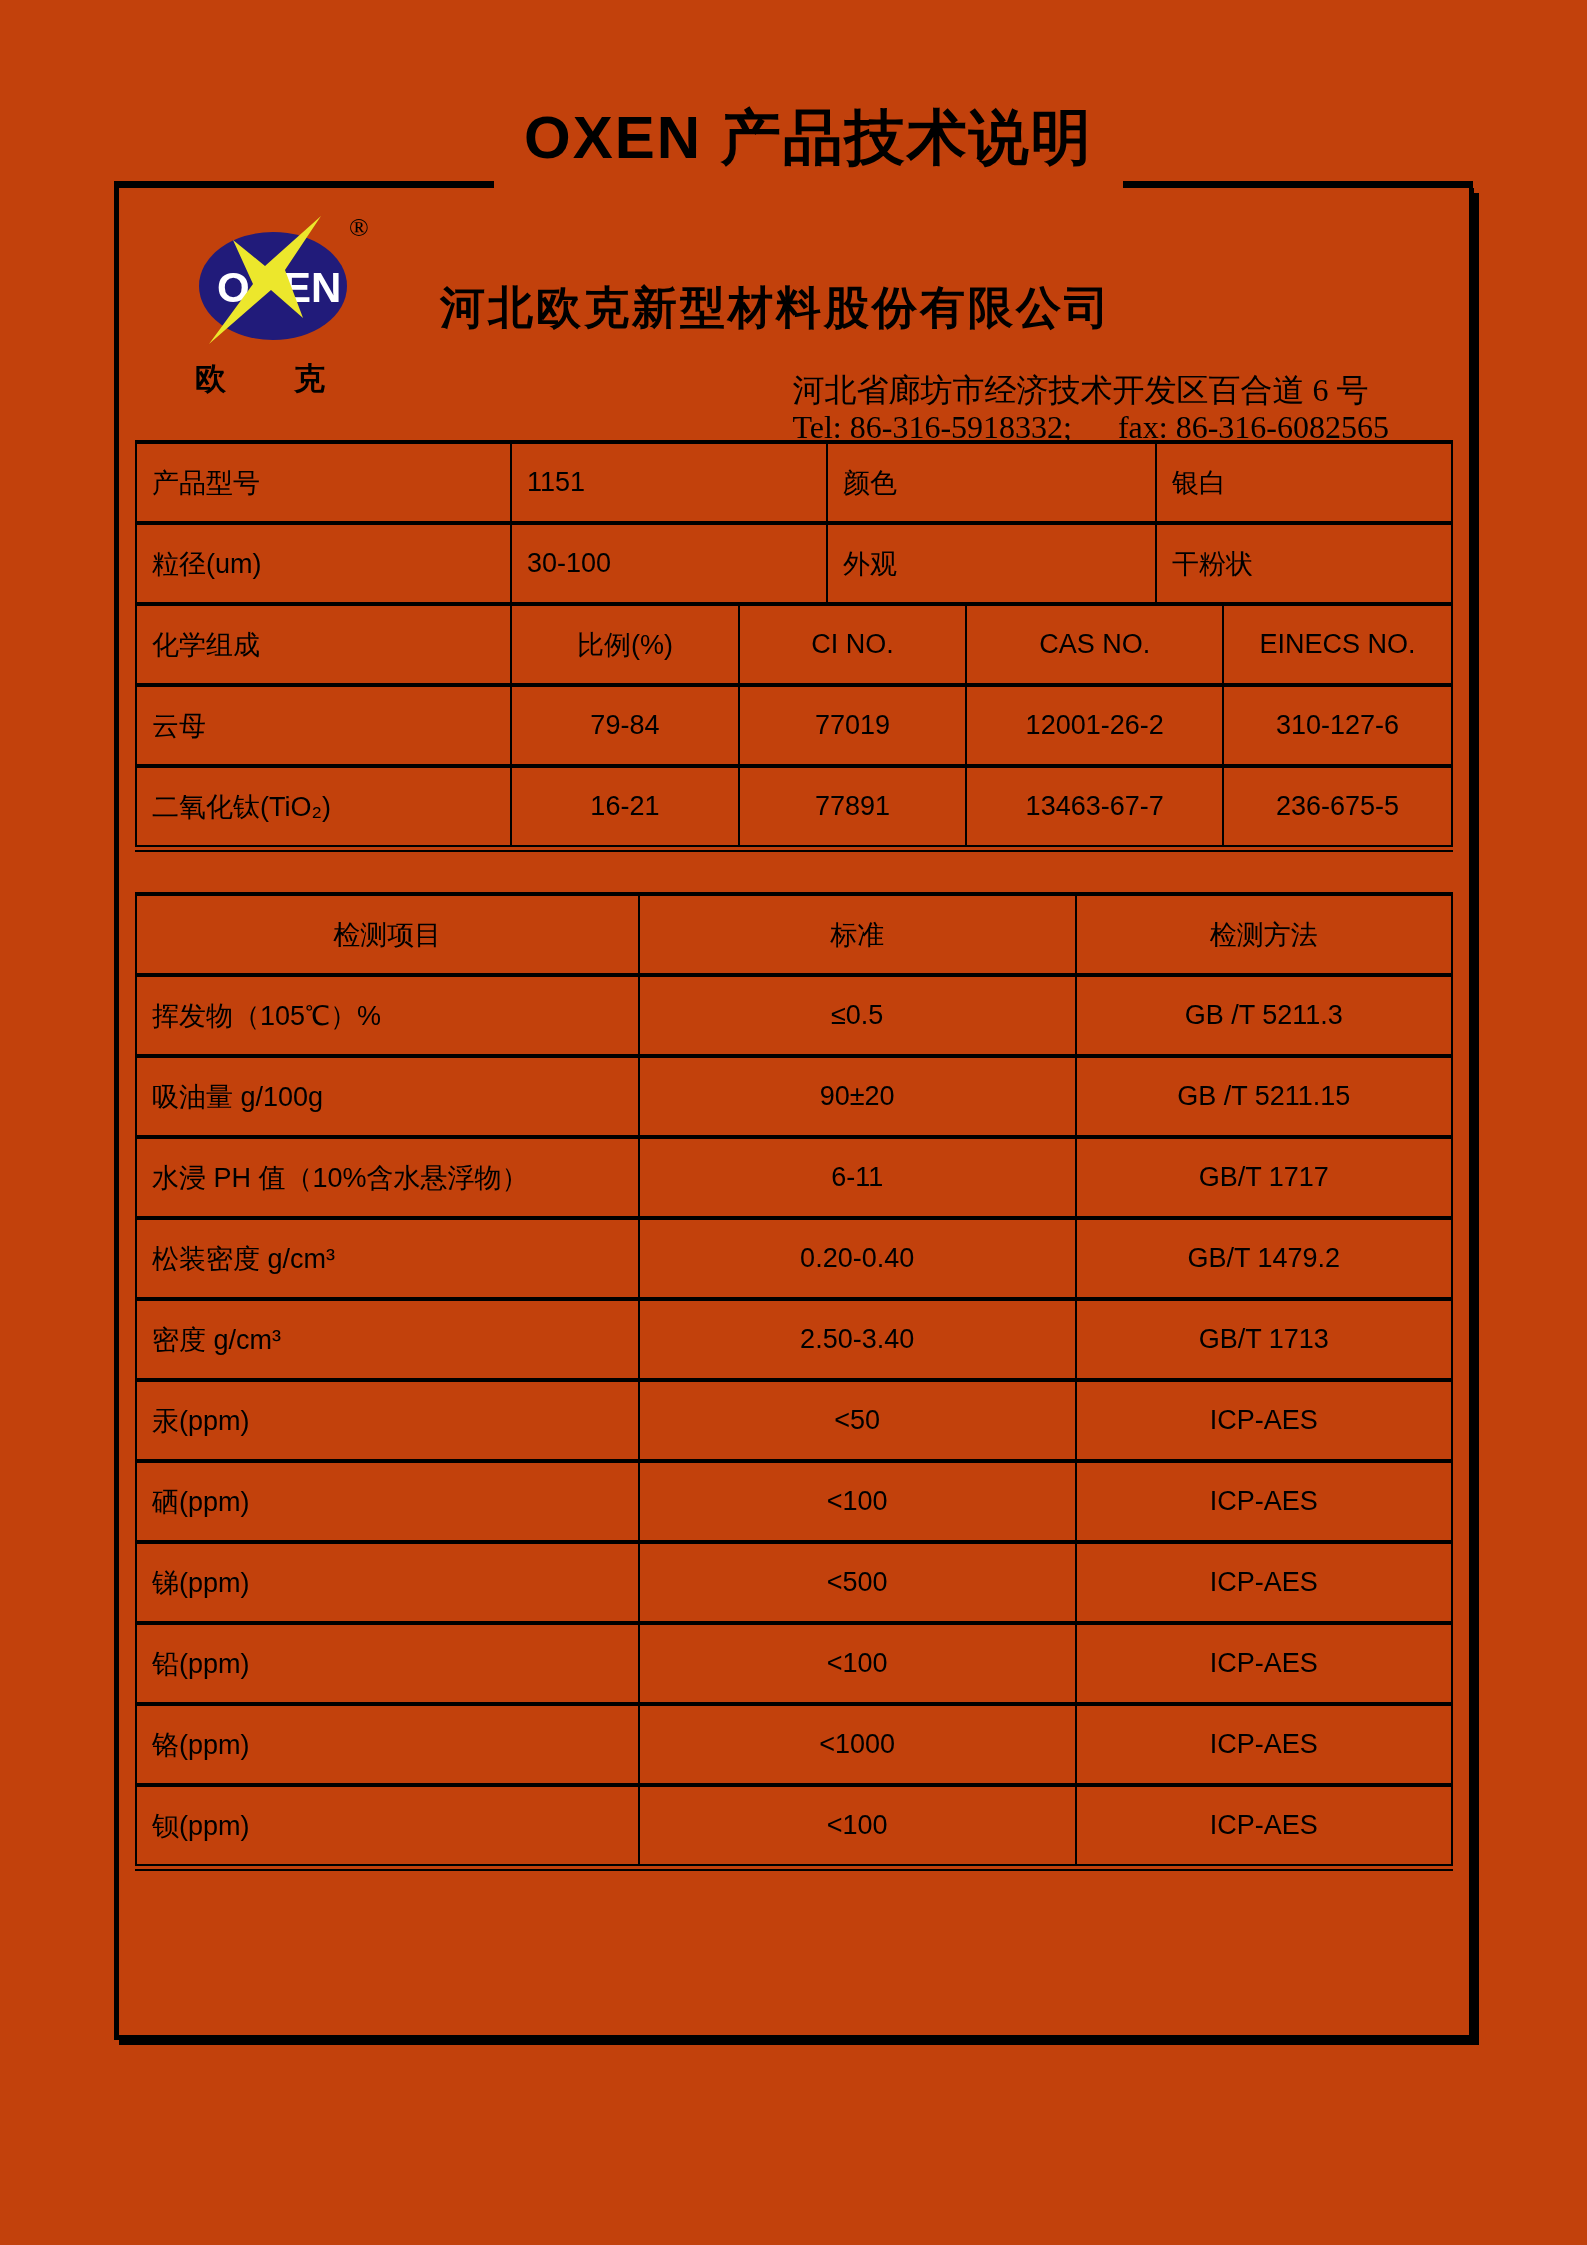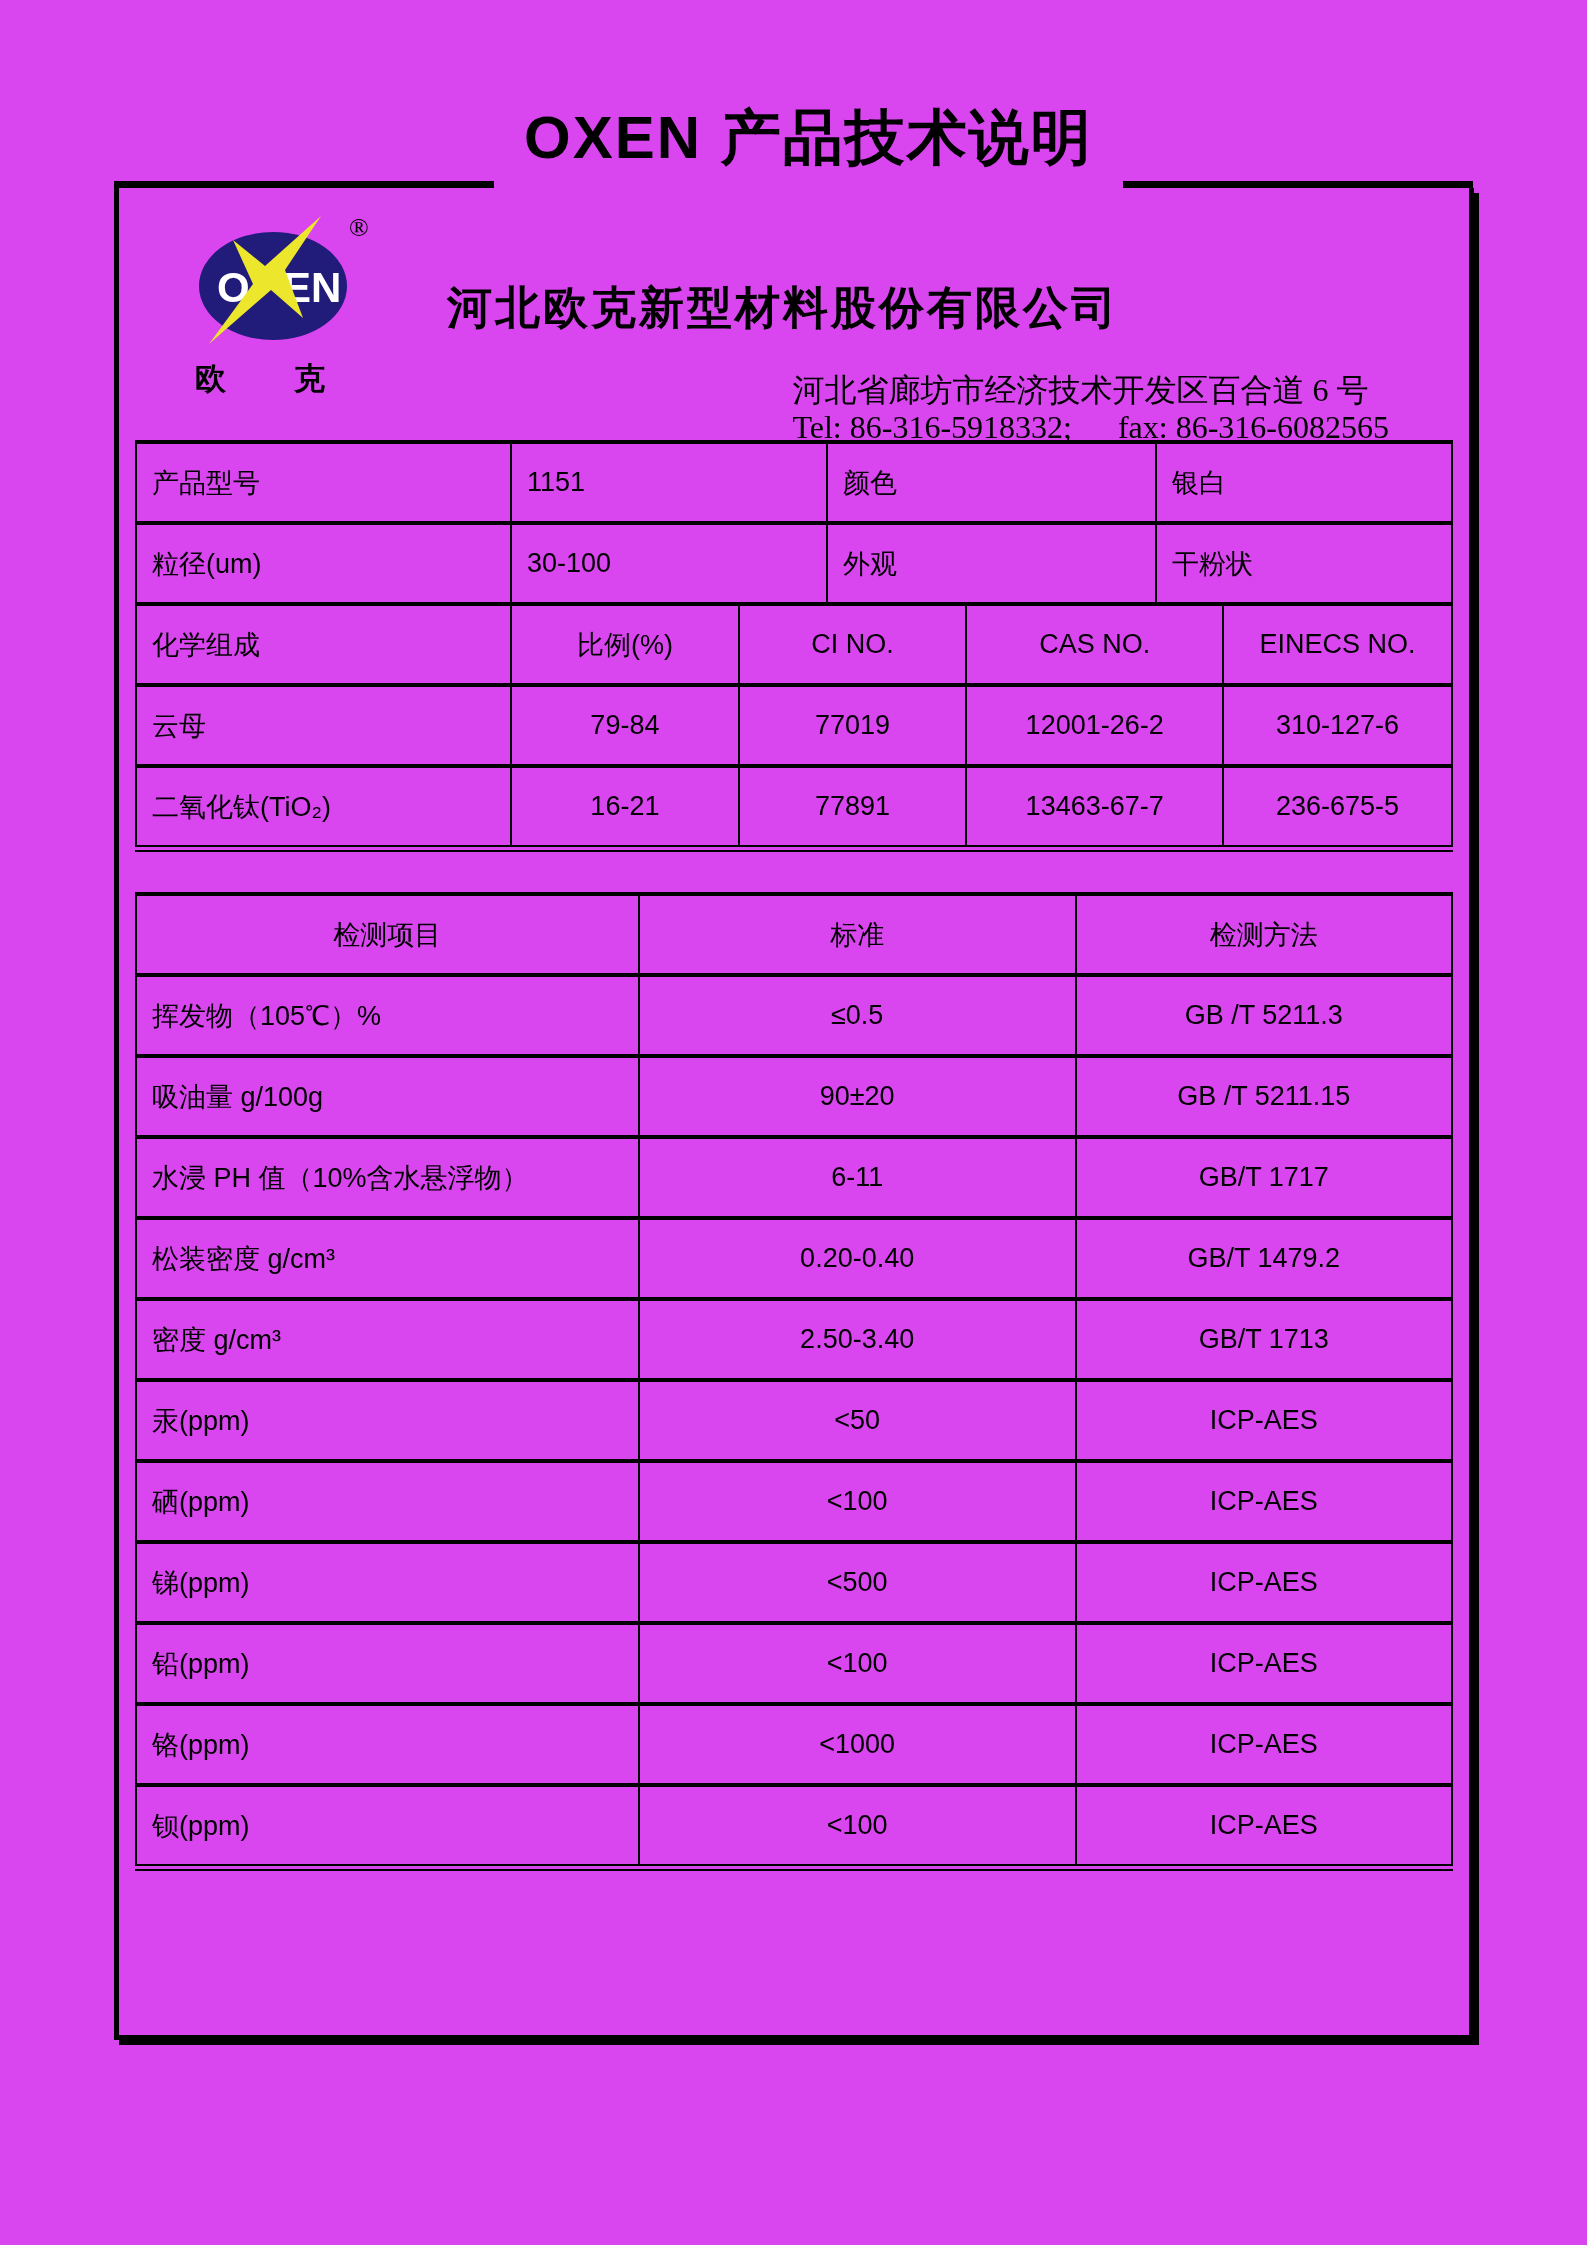--- a/index.html
+++ b/index.html
@@ -1,17 +1,17 @@
 <!DOCTYPE html>
 <html><head>
 <meta charset="utf-8">
 <style>
   html,body { margin:0; padding:0; background:#ffffff; }
   .page {
-    position:relative; width:1587px; height:2245px; background:#d946ef;
+    position:relative; width:1587px; height:2245px; background:#c2410c;
     font-family:"Liberation Sans", sans-serif; color:#000; overflow:hidden;
   }
   
   .title-bar { display:flex; align-items:flex-end; margin:0 114px; padding-top:84px; }
   .rule { height:7px; background:#000; }
   .rule-l { width:380px; flex:0 0 auto; }
   .rule-r { flex:1 1 auto; }
   .doc-title {
     margin:0; flex:0 0 auto; font-size:60px; font-weight:bold; line-height:1;
     letter-spacing:2px; white-space:nowrap; padding:24px 30px 20px;
@@ -21,21 +21,21 @@
   .frame {
     box-sizing:border-box; margin-left:114px; width:1360px; height:1852px;
     border:5px solid #000; border-top:none; box-shadow:5px 5px 0 #000;
     padding:0 16px; position:relative;
   }
   
   .letterhead { position:relative; height:252px; }
   .logo-block { position:absolute; left:52px; top:22px; width:200px; }
   .logo-caption { font-size:31px; font-weight:bold; margin-top:2px; padding-left:8px; letter-spacing:2px; white-space:pre; }
   .company-name {
-    position:absolute; left:312px; top:90px; white-space:nowrap;
+    position:absolute; left:305px; top:90px; white-space:nowrap;
     font-family:Liberation Serif, serif; font-size:45px; font-weight:bold; letter-spacing:3px;
   }
   .addr-block {
     position:absolute; right:64px; top:184px; text-align:left;
     font-family:"Liberation Serif", serif; font-size:32px; line-height:1.16; white-space:nowrap;
   }
   .addr-block .fax-part { margin-left:46px; }
   
   table.t { border-collapse:collapse; width:100%; table-layout:fixed; }
   table.t td {

